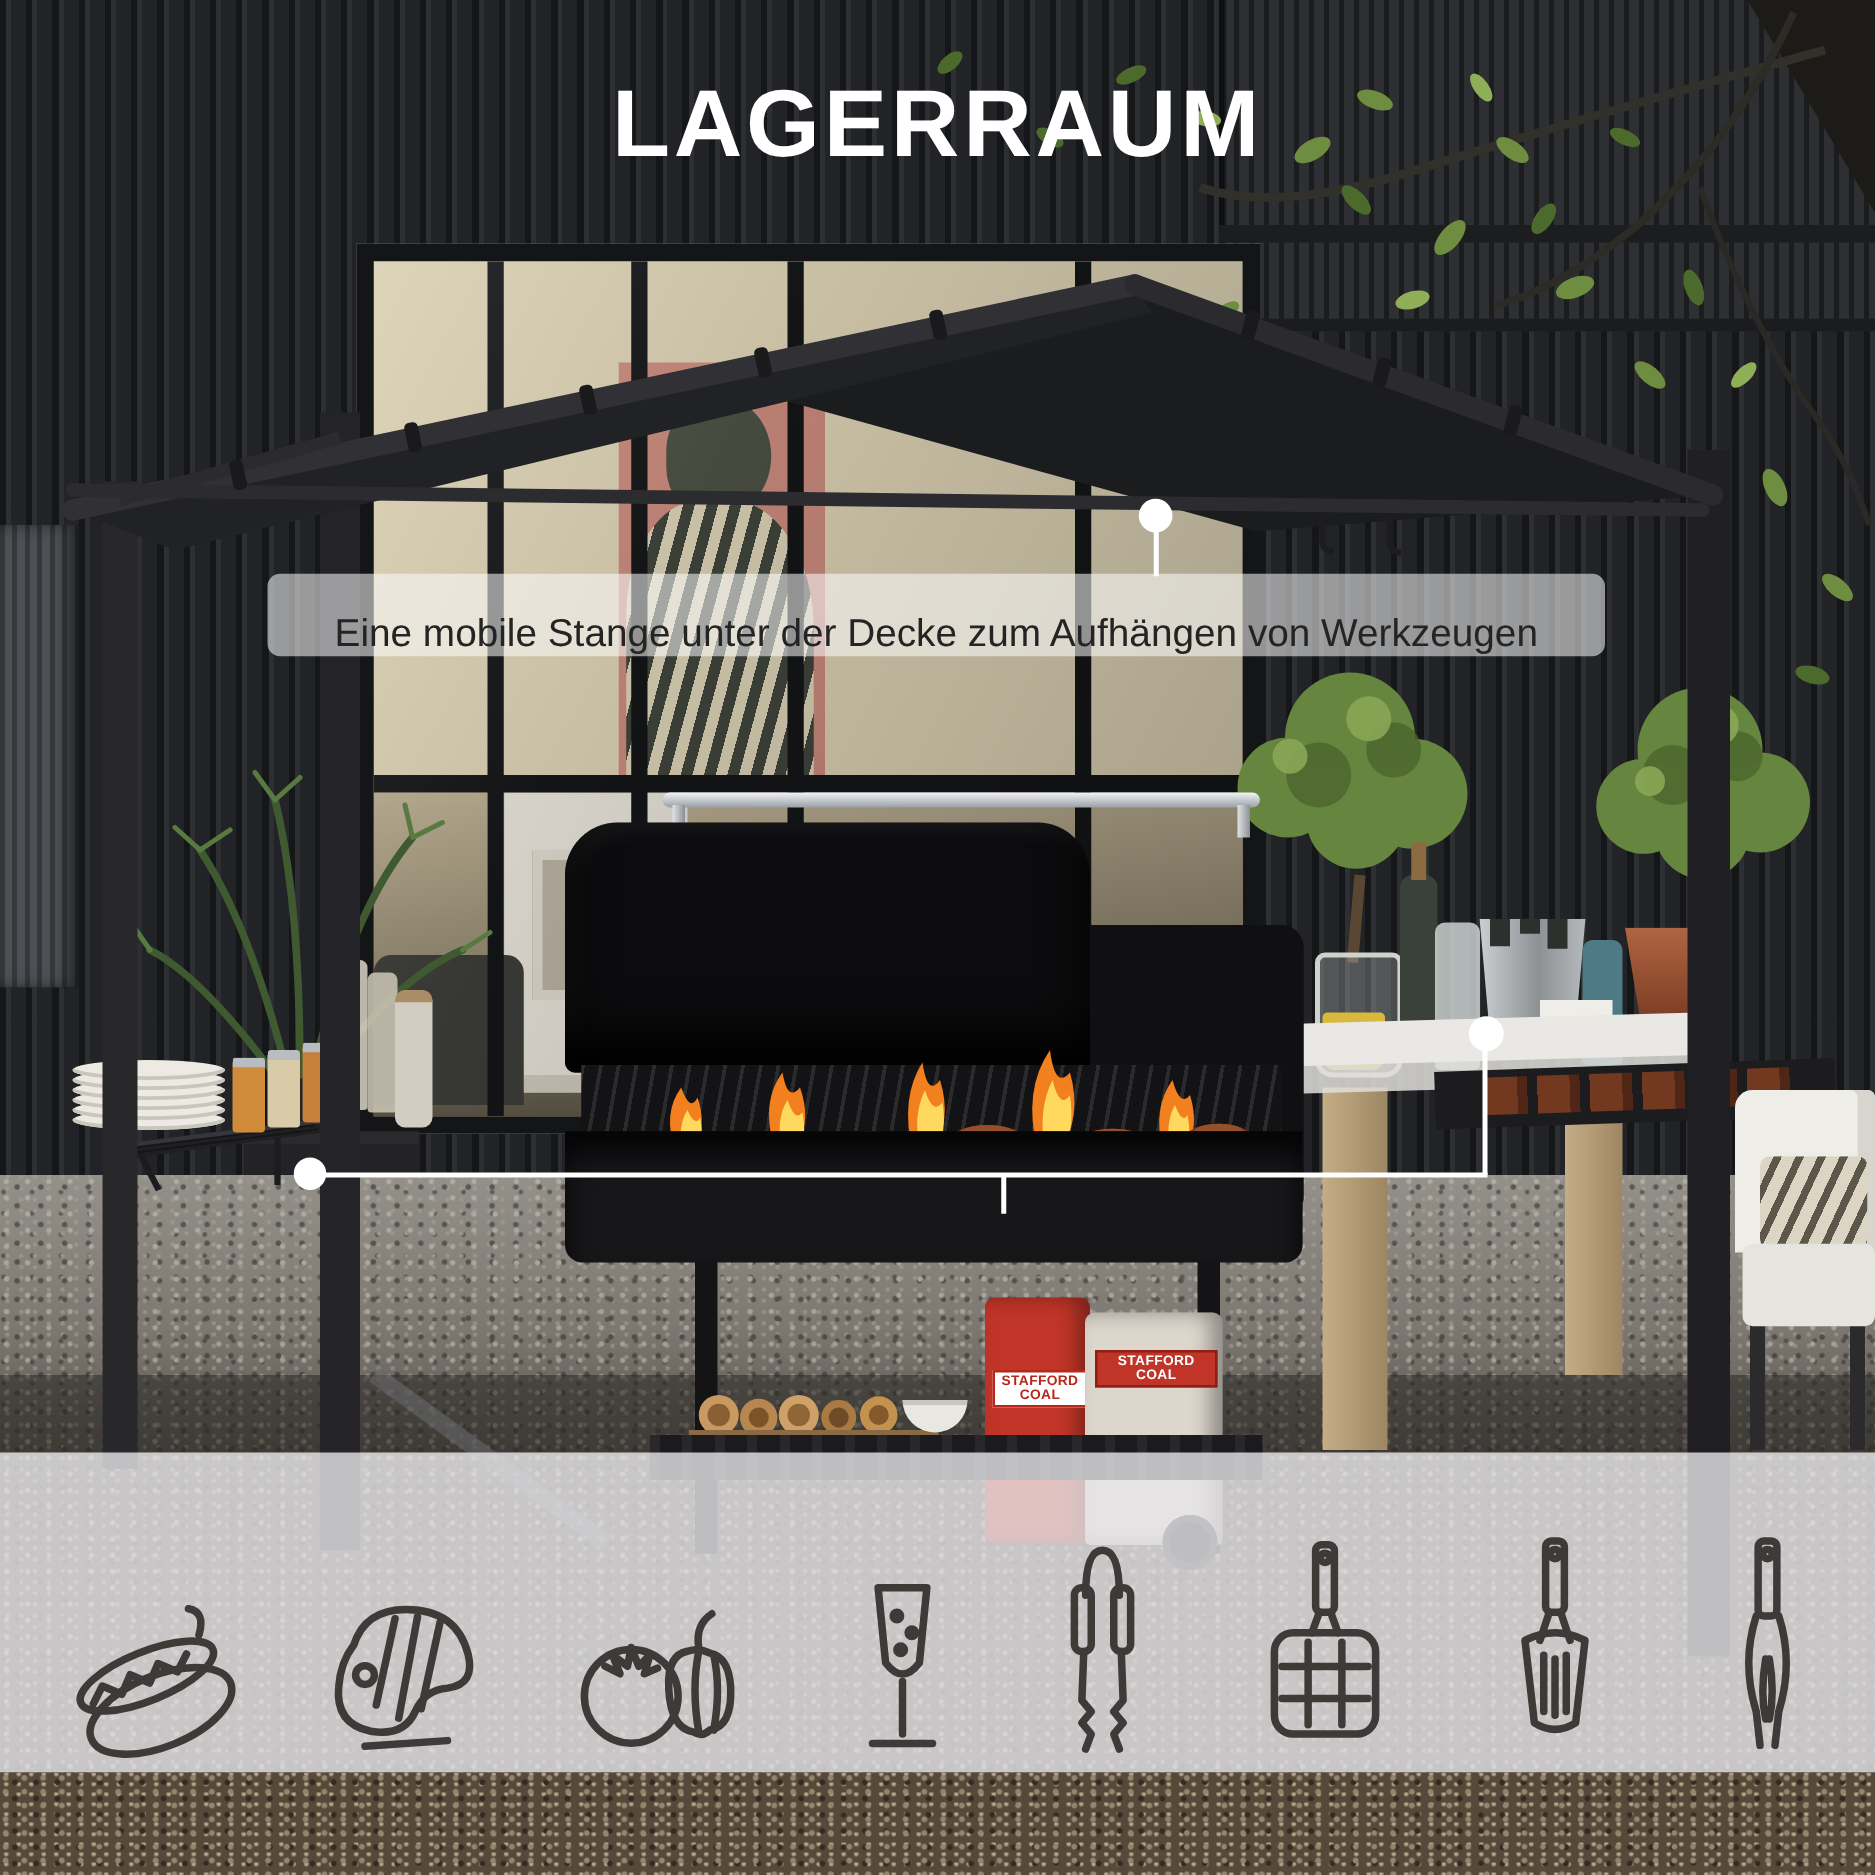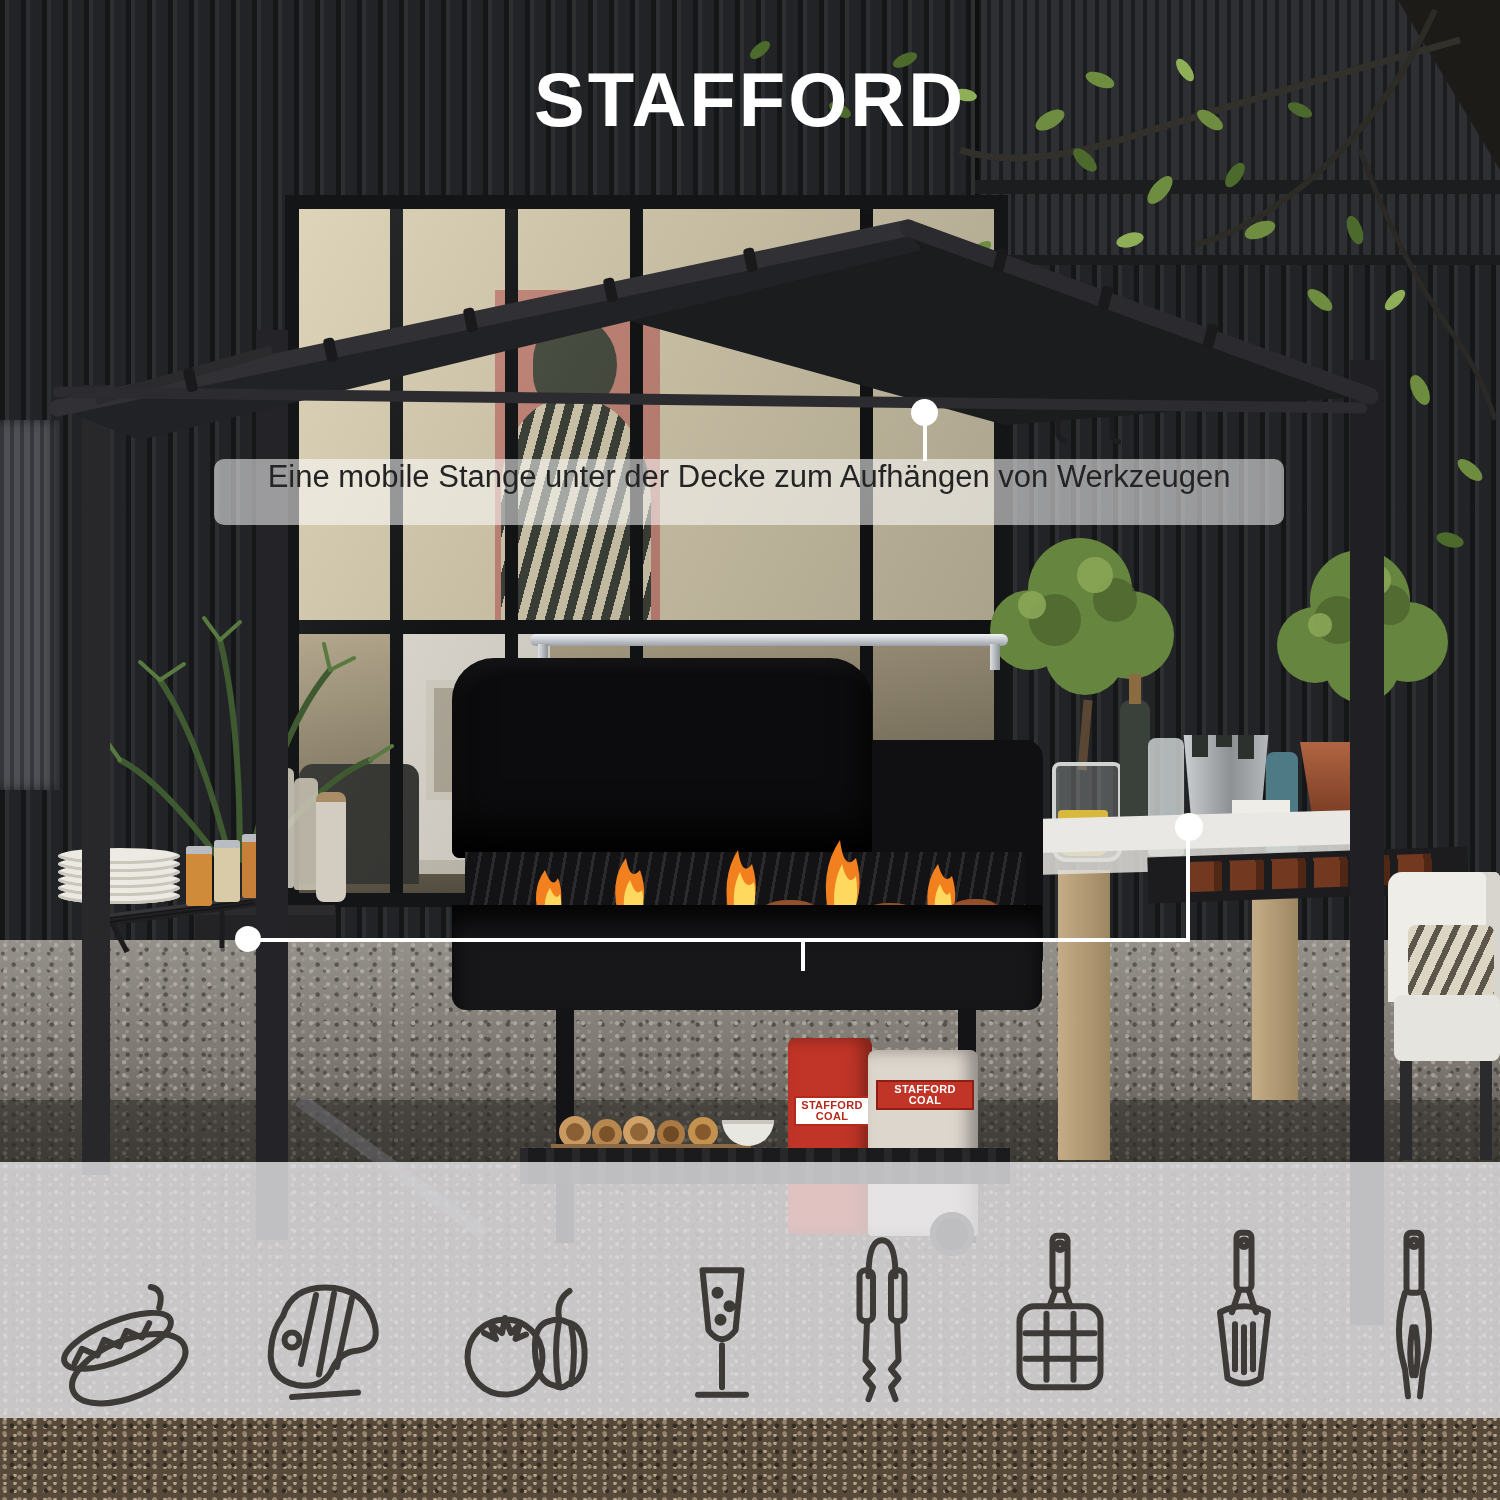--- a/index.html
+++ b/index.html
@@ -112,21 +112,21 @@
   .chair-back{left:1388px;top:872px;width:112px;height:130px;background:#efede8;border-radius:14px 6px 0 0;box-shadow:inset -14px 0 0 #d8d5ce;}
   .chair-seat{left:1394px;top:995px;width:106px;height:66px;background:#e6e4de;border-radius:8px;}
   .chair-pillow{left:1408px;top:925px;width:86px;height:74px;background:#ddd5c4;border-radius:8px;
     background-image:repeating-linear-gradient(115deg,transparent 0 10px,#5d564a 10px 16px);}
   .chair-leg{position:absolute;width:12px;background:#2b2b2e;}
 
   
   .co-dot{position:absolute;background:#fff;border-radius:50%;}
   .co-line{position:absolute;background:#fff;}
   .band{position:absolute;background:rgba(253,253,254,.55);border-radius:10px;color:#242424;
-    display:flex;flex-direction:column;align-items:center;justify-content:flex-start;text-align:center;}
+    display:flex;flex-direction:column;align-items:center;justify-content:flex-end;text-align:center;}
   .band1{left:214px;top:459px;width:1070px;height:66px;font-size:31px;}
   .band2{left:313px;top:969px;width:830px;height:104px;font-size:30px;line-height:40px;}
 
   
   .title{left:0;top:56px;width:1500px;text-align:center;color:#fff;font-size:76px;font-weight:800;letter-spacing:3px;}
 
   
   .frost{left:0;top:1162px;width:1500px;height:256px;background:rgba(231,230,233,.8);}
   .icon{position:absolute;display:flex;align-items:flex-end;justify-content:center;width:150px;}
   .icon svg{stroke:#3d3a37;fill:none;stroke-linecap:round;stroke-linejoin:round;}
@@ -472,14 +472,14 @@
   <div class="icon" style="left:1339px;top:1228px" aria-label="bbq-fork-icon">
     <svg width="150" height="188" viewBox="0 0 100 125" stroke-width="4">
       <rect x="45" y="3" width="10" height="40" rx="3"></rect>
       <circle cx="50" cy="10" r="2.5"></circle>
       <path d="M44,43 Q36,68 44,94 L46,112"></path>
       <path d="M56,43 Q64,68 56,94 L54,112"></path>
       <path d="M49,66 Q46,84 49,98 M51,66 Q54,84 51,98"></path>
     </svg>
   </div>
 
-  <div class="abs title">STAFFORD</div>
+  <div class="abs title">LAGERRAUM</div>
 </div>
 
 </body></html>

